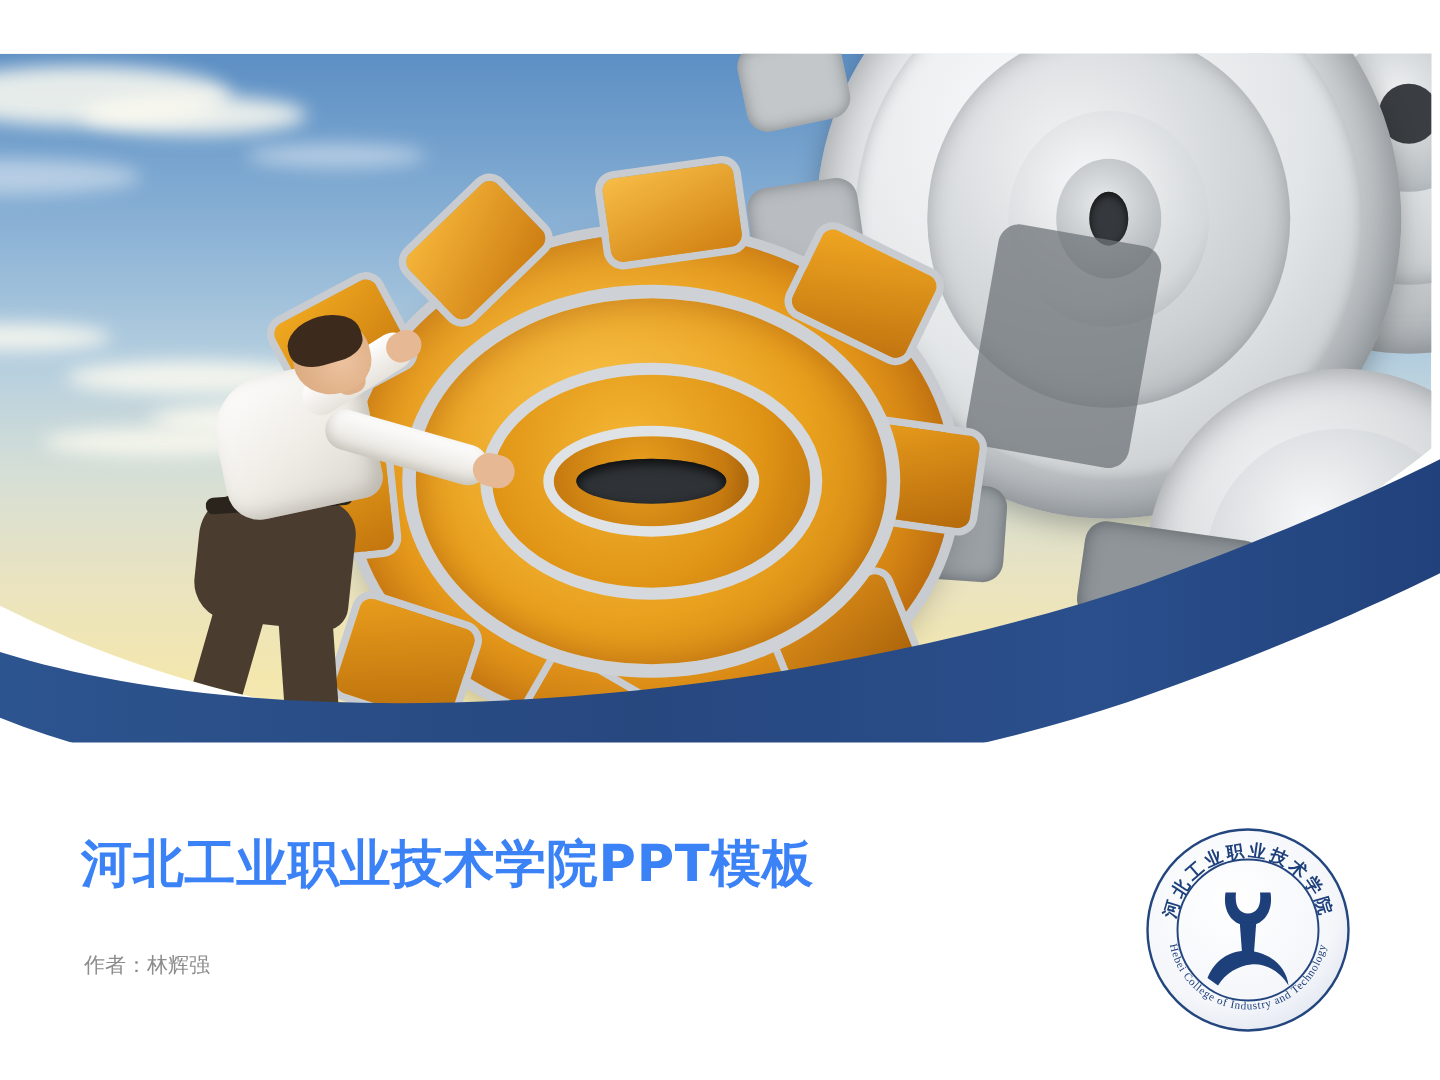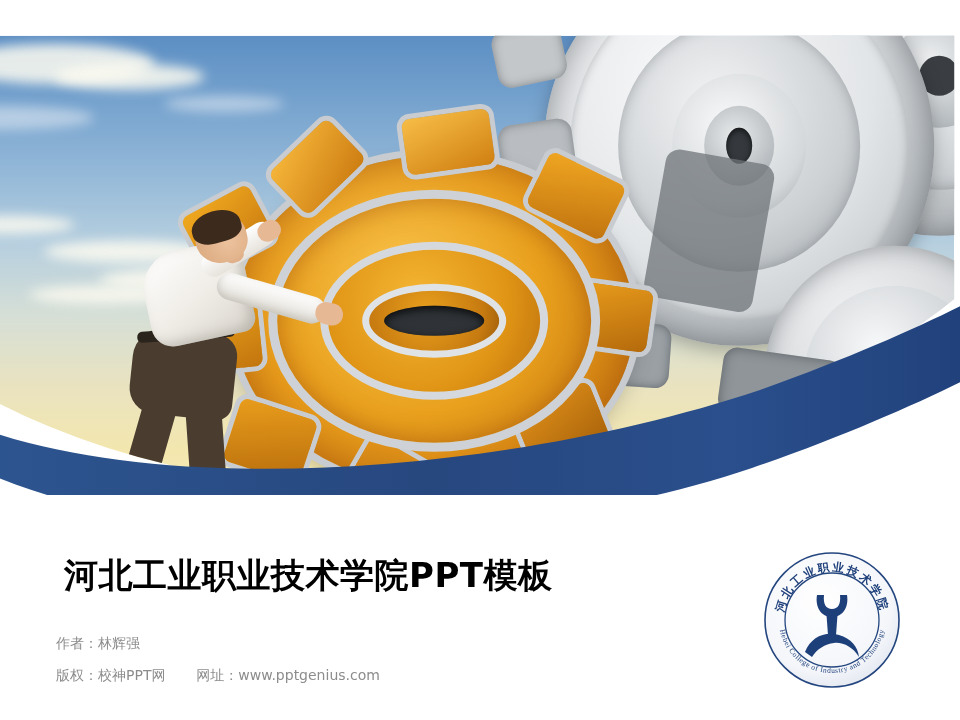--- a/index.html
+++ b/index.html
@@ -62,23 +62,22 @@
 
   
   #band-wrap{position:absolute;left:0;top:0;width:960px;height:520px;overflow:hidden;pointer-events:none;}
 
   
   #lower{position:absolute;left:0;top:495px;width:960px;height:225px;background:#ffffff;}
 
   #title{
     position:absolute;left:54px;top:58px;
     font-size:34px;font-weight:bold;letter-spacing:.5px;
-    color:#000000;white-space:nowrap;
+    color:#3b82f6;white-space:nowrap;
     font-family:"DejaVu Sans","Liberation Sans",sans-serif;
-    margin-left:10px;
   }
   .meta{
     position:absolute;left:56px;color:#8c8c8c;font-size:14px;
     white-space:nowrap;font-family:"DejaVu Sans","Liberation Sans",sans-serif;
   }
   #meta-author{top:140px;}
   #meta-copy{top:172px;}
   #meta-copy .gap{display:inline-block;width:22px;}
 
   
@@ -241,25 +240,20 @@
       </svg>
     </div>
   </div>
 
   <div id="lower">
 
     <div id="title">河北工业职业技术学院PPT模板</div>
 
     <div class="meta" id="meta-author">作者：林辉强</div>
 
-    <div class="meta" id="meta-copy">
-      <span>版权：校神PPT网</span>
-      <span class="gap"></span>
-      <span>网址：www.pptgenius.com</span>
-    </div>
   </div>
 
   <div id="logo">
     <svg width="138" height="138" viewBox="0 0 138 138">
       <defs>
         <radialGradient id="sealbg" cx="42%" cy="36%" r="72%">
           <stop offset="0%" stop-color="#ffffff"></stop>
           <stop offset="72%" stop-color="#f4f6fa"></stop>
           <stop offset="100%" stop-color="#dfe4ee"></stop>
         </radialGradient>

